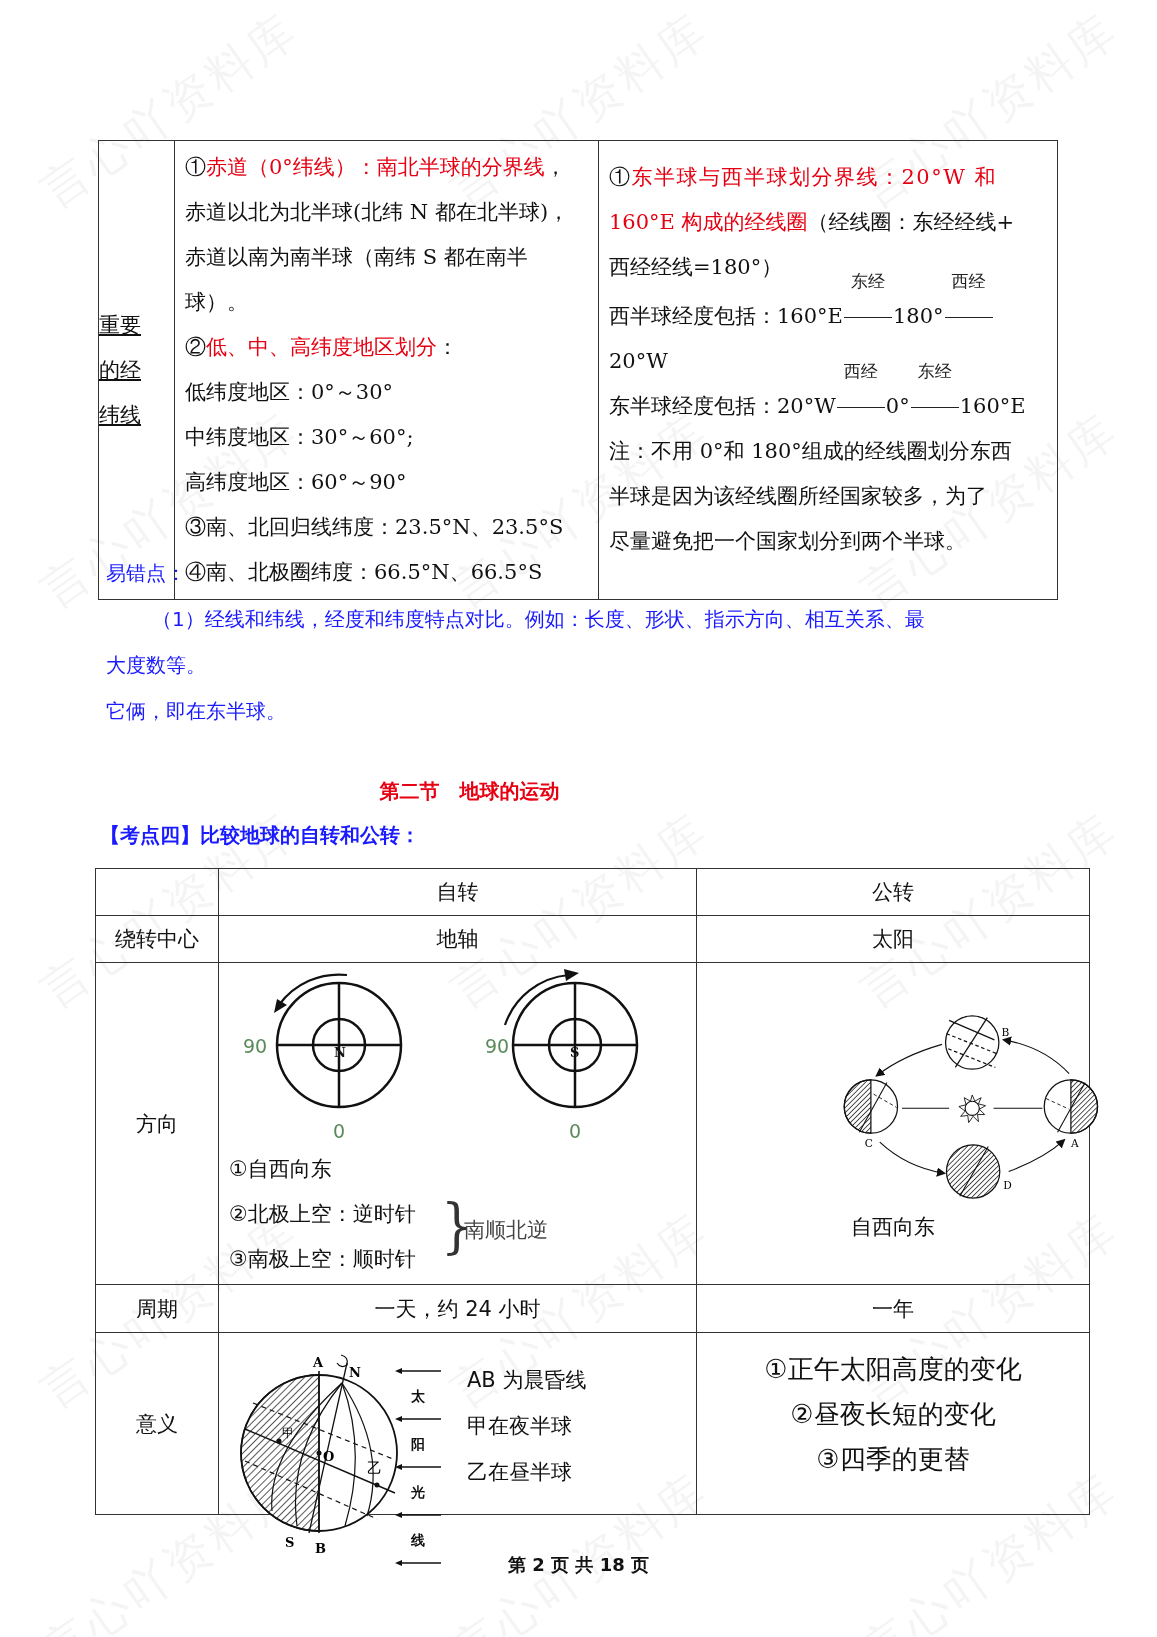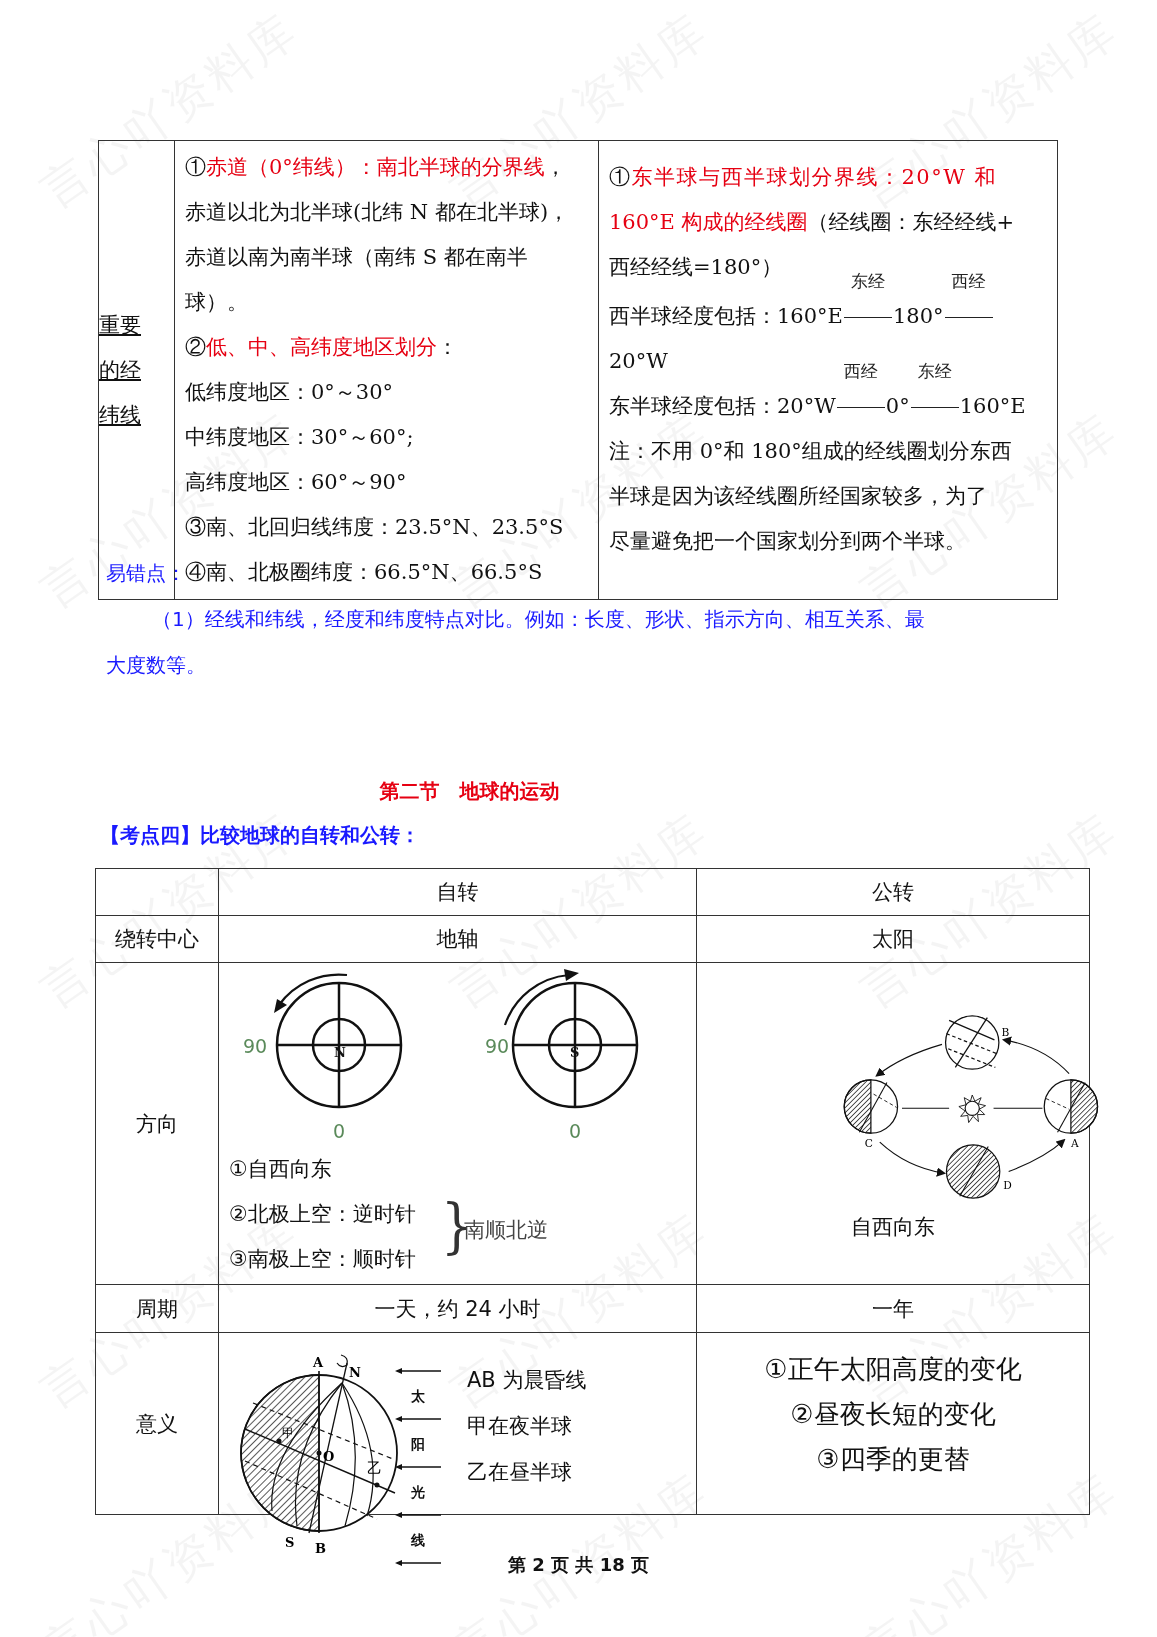--- a/index.html
+++ b/index.html
@@ -108,20 +108,21 @@
       <div>尽量避免把一个国家划分到两个半球。</div>
     </td>
   </tr>
 </tbody>
   </table>
 
 <div class="tips blue" style="top:550px;">
   <p>易错点：</p>
   <p style="text-indent:0; padding-left:46px;">（1）经线和纬线，经度和纬度特点对比。例如：长度、形状、指示方向、相互关系、最</p>
   <p>大度数等。</p>
+  <p>它俩，即在东半球。</p>
 </div>
 
 <div class="section-title">第二节　地球的运动</div>
 <div class="kaodian">【考点四】比较地球的自转和公转：</div>
 
 <table id="t2">
   <tbody>
       <tr class="row-h">
     <td class="col1"></td>
     <td class="col2">自转</td>

